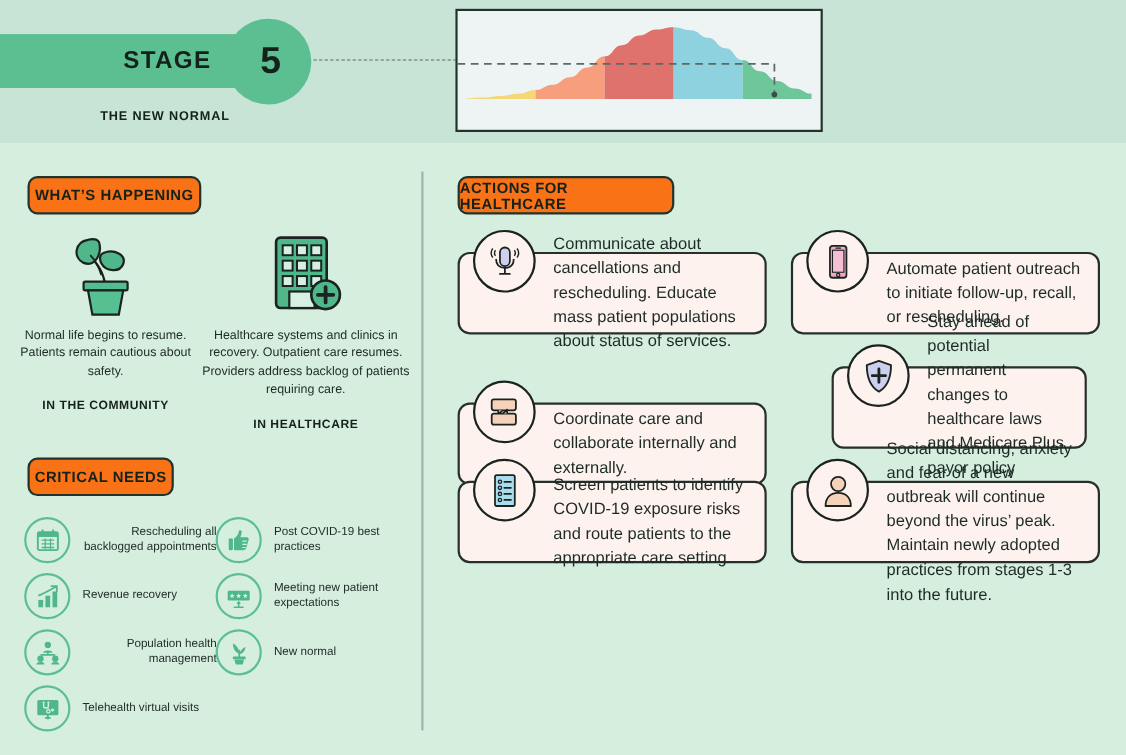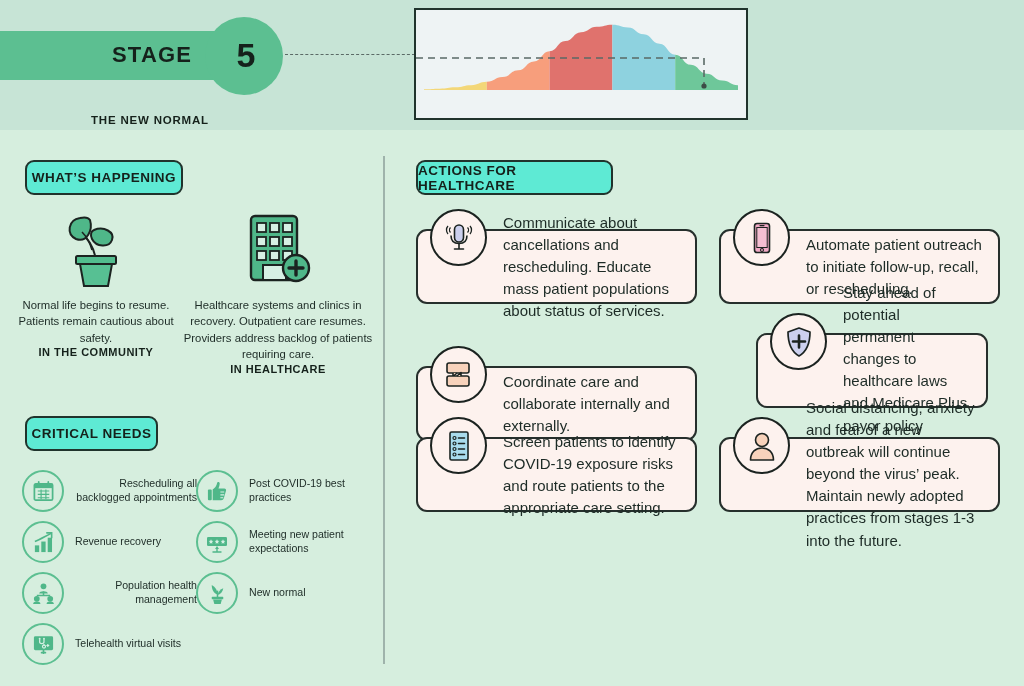--- a/index.html
+++ b/index.html
@@ -26,21 +26,21 @@
   }
   .stage-word{
     position:absolute;left:112px;top:42px;
     font-size:22px;font-weight:bold;letter-spacing:1.2px;color:#15211b;
   }
   .stage-num{
     position:absolute;left:231px;top:36px;width:30px;text-align:center;
     font-size:34px;font-weight:bold;color:#15211b;
   }
   .stage-sub{
-    position:absolute;left:0px;top:114px;width:300px;text-align:center;
+    position:absolute;left:0px;top:100px;width:300px;text-align:center;
     font-size:11.5px;font-weight:bold;letter-spacing:.8px;color:#15211b;
   }
   .connector{
     position:absolute;left:285px;top:54px;width:130px;height:0;
     border-top:1.6px dashed #5a6a66;
   }
 
   
   .chart-box{
     position:absolute;left:414px;top:8px;width:334px;height:112px;
@@ -56,39 +56,39 @@
     letter-spacing:.4px;color:#1d2b26;
   }
 
   
   .divider{
     position:absolute;left:383px;top:156px;width:1.5px;height:508px;
     background:#9fb3ab;
   }
 
   .pill{
-    position:absolute;background:#5eead4;border:2.2px solid #20332c;
+    position:absolute;background:#f97316;border:2.2px solid #20332c;
     border-radius:9px;box-sizing:border-box;
     display:flex;align-items:center;justify-content:center;
     font-size:13.5px;font-weight:bold;letter-spacing:.5px;color:#15211b;
   }
   #pill-whats{left:25px;top:160px;width:158px;height:35px;}
   #pill-needs{left:25px;top:416px;width:133px;height:35px;}
   #pill-actions{left:416px;top:160px;width:197px;height:35px;}
 
   
   .wh-block{position:absolute;top:205px;}
   .wh-icon{height:85px;display:flex;align-items:center;justify-content:center;}
   .wh-text{
     font-size:11.3px;line-height:1.46;color:#1d2b26;text-align:center;
     margin-top:7px;
   }
   .wh-cap{
     font-size:11px;font-weight:bold;letter-spacing:.5px;color:#15211b;
-    text-align:center;
+    text-align:center;margin-top:17px;
   }
   #wh-0{left:12px;width:168px;}
   #wh-1{left:182px;width:192px;}
 
   
   .needs-col{position:absolute;top:466px;}
   #needs-col-0{left:22px;width:175px;text-align:right;}
   #needs-col-1{left:196px;width:185px;}
   .need-row{display:flex;align-items:center;height:50px;margin-bottom:1px;}
   .need-ico{

